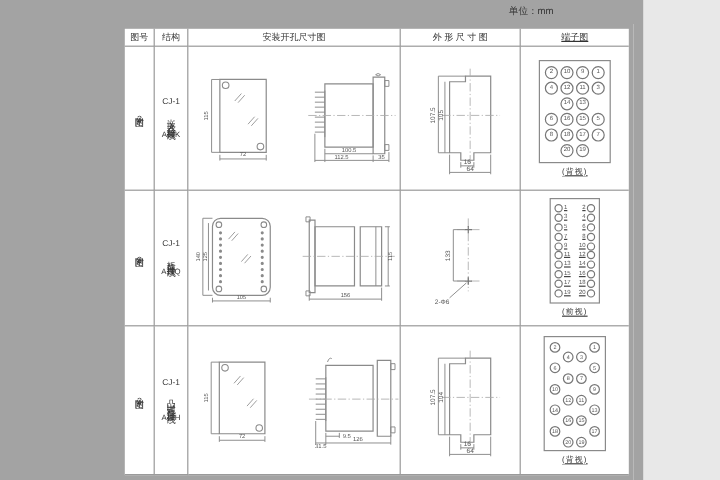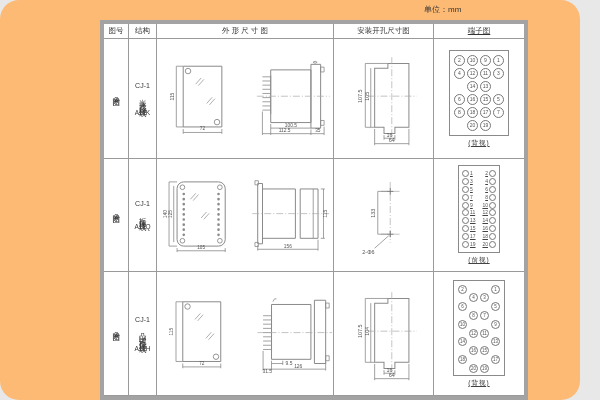--- a/index.html
+++ b/index.html
@@ -1,17 +1,17 @@
 <!DOCTYPE html>
 <html><head>
 <meta charset="utf-8">
 <style>
   html,body{margin:0;padding:0;background:#e8e8e8;}
-  .page{position:relative;width:580px;height:400px;background:#fdba74;
-        font-family:"Liberation Sans", sans-serif;color:#444;overflow:hidden;border-radius:19px;}
+  .page{position:relative;width:536px;height:400px;background:#a3a3a3;
+        font-family:"Liberation Sans", sans-serif;color:#444;overflow:hidden;}
   .unit{position:absolute;top:4px;left:424px;font-size:8px;color:#333;}
   .tbl{position:absolute;left:100px;top:20px;display:grid;
        grid-template-columns:25px 28px 177px 100px 90px;
        grid-template-rows:15px 120px 113px 124px;
        border:4px solid #a3a3a3;background:#fff;}
   .cell{border-right:1px solid #9a9a9a;border-bottom:1px solid #9a9a9a;
         display:flex;align-items:center;justify-content:center;
         box-sizing:border-box;overflow:hidden;}
   .cell:nth-child(5n){border-right:none;text-decoration:underline;}
   .hd{font-size:7.5px;color:#333;white-space:nowrap;}
@@ -39,22 +39,22 @@
 </head>
 <body>
 
 <div class="page">
   <div class="unit">单位：mm</div>
 
   <div class="tbl">
 
     <div class="cell hd">图号</div>
     <div class="cell hd">结构</div>
+    <div class="cell hd">安装开孔尺寸图</div>
     <div class="cell hd">外 形 尺 寸 图</div>
-    <div class="cell hd">安装开孔尺寸图</div>
     <div class="cell hd">端子图</div>
 
     <div class="cell">
       <span class="vtext">附图3</span>
     </div>
     <div class="cell structcol">
       <span class="cjname">CJ-1</span>
       <span class="vtext">嵌入式后接线</span>
       <span class="model">A11K</span>
     </div>

